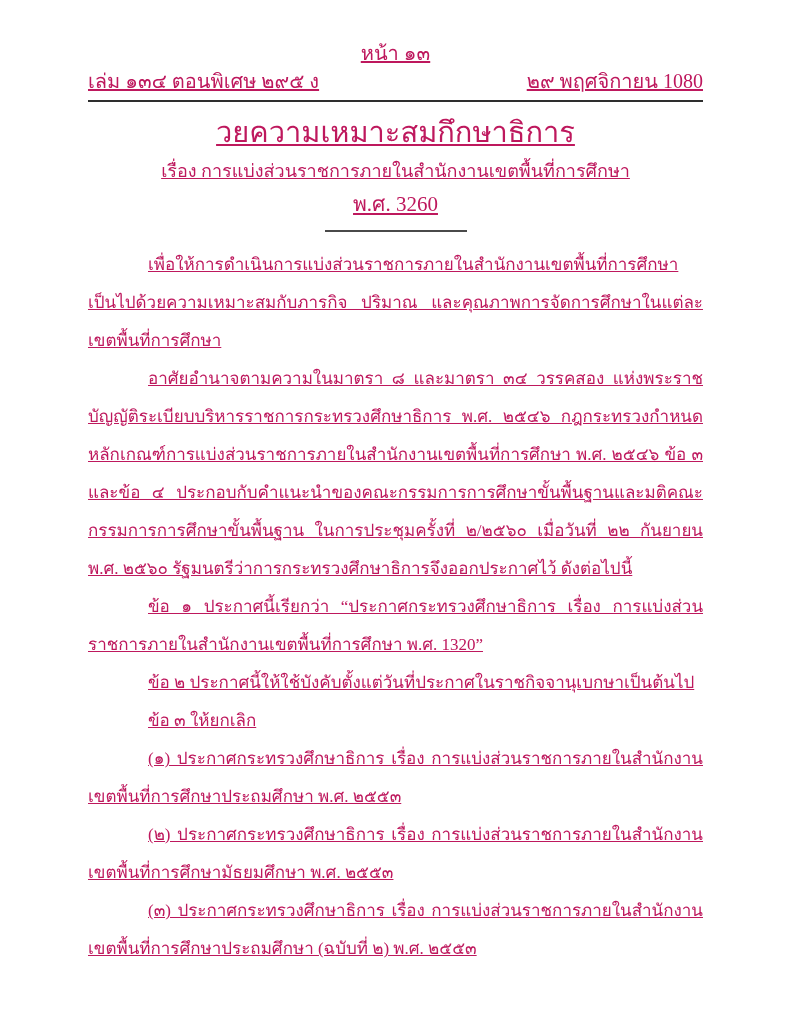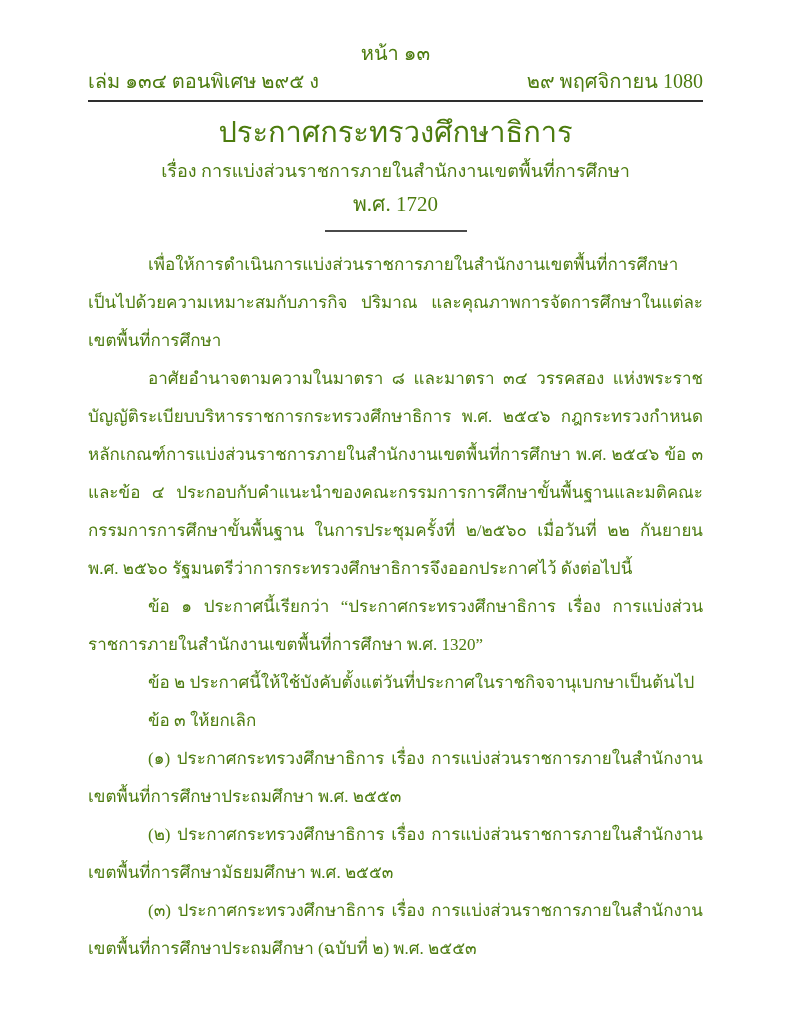--- a/index.html
+++ b/index.html
@@ -6,25 +6,26 @@
     margin: 0;
     padding: 0;
     background: #ffffff;
   }
   .page {
     position: relative;
     width: 776px;
     height: 1024px;
     margin: 0 auto;
     background: #ffffff;
-    color: #4d7c0f;
+    color: #be185d;
     font-family: "Liberation Serif", "DejaVu Serif", serif;
     overflow: hidden;
     box-sizing: border-box;
     padding-top: 40px;
+    text-decoration: underline;
   }
   .content {
     width: 615px;
     margin: 0 auto;
   }
   
   .gz-header {
     width: 100%;
     font-size: 20px;
     line-height: 26px;
@@ -95,23 +96,23 @@
     <div class="gz-header">
       <div class="page-number-row">หน้า ๑๓</div>
       <div class="meta-row">
         <span>เล่ม ๑๓๔ ตอนพิเศษ ๒๙๕ ง</span>
         <span>๒๙ พฤศจิกายน 1080</span>
       </div>
       <div class="rule-main"></div>
     </div>
 
     <div class="title-block">
-      <div class="ann-title">ประกาศกระทรวงศึกษาธิการ</div>
+      <div class="ann-title">วยความเหมาะสมกึกษาธิการ</div>
       <div class="ann-subject">เรื่อง การแบ่งส่วนราชการภายในสำนักงานเขตพื้นที่การศึกษา</div>
-      <div class="ann-year">พ.ศ. 1720</div>
+      <div class="ann-year">พ.ศ. 3260</div>
       <div class="rule-short"></div>
     </div>
 
     <div class="doc-body">
       <p>เพื่อให้การดำเนินการแบ่งส่วนราชการภายในสำนักงานเขตพื้นที่การศึกษาเป็นไปด้วยความเหมาะสมกับภารกิจ ปริมาณ และคุณภาพการจัดการศึกษาในแต่ละเขตพื้นที่การศึกษา</p>
       <p>อาศัยอำนาจตามความในมาตรา ๘ และมาตรา ๓๔ วรรคสอง แห่งพระราชบัญญัติระเบียบบริหารราชการกระทรวงศึกษาธิการ พ.ศ. ๒๕๔๖ กฎกระทรวงกำหนดหลักเกณฑ์การแบ่งส่วนราชการภายในสำนักงานเขตพื้นที่การศึกษา พ.ศ. ๒๕๔๖ ข้อ ๓ และข้อ ๔ ประกอบกับคำแนะนำของคณะกรรมการการศึกษาขั้นพื้นฐานและมติคณะกรรมการการศึกษาขั้นพื้นฐาน ในการประชุมครั้งที่ ๒/๒๕๖๐ เมื่อวันที่ ๒๒ กันยายน พ.ศ. ๒๕๖๐ รัฐมนตรีว่าการกระทรวงศึกษาธิการจึงออกประกาศไว้ ดังต่อไปนี้</p>
       <p>ข้อ ๑  ประกาศนี้เรียกว่า “ประกาศกระทรวงศึกษาธิการ เรื่อง การแบ่งส่วนราชการภายในสำนักงานเขตพื้นที่การศึกษา พ.ศ. 1320”</p>
       <p>ข้อ ๒  ประกาศนี้ให้ใช้บังคับตั้งแต่วันที่ประกาศในราชกิจจานุเบกษาเป็นต้นไป</p>
       <p>ข้อ ๓  ให้ยกเลิก</p>
       <p>(๑) ประกาศกระทรวงศึกษาธิการ เรื่อง การแบ่งส่วนราชการภายในสำนักงานเขตพื้นที่การศึกษาประถมศึกษา พ.ศ. ๒๕๕๓</p>

